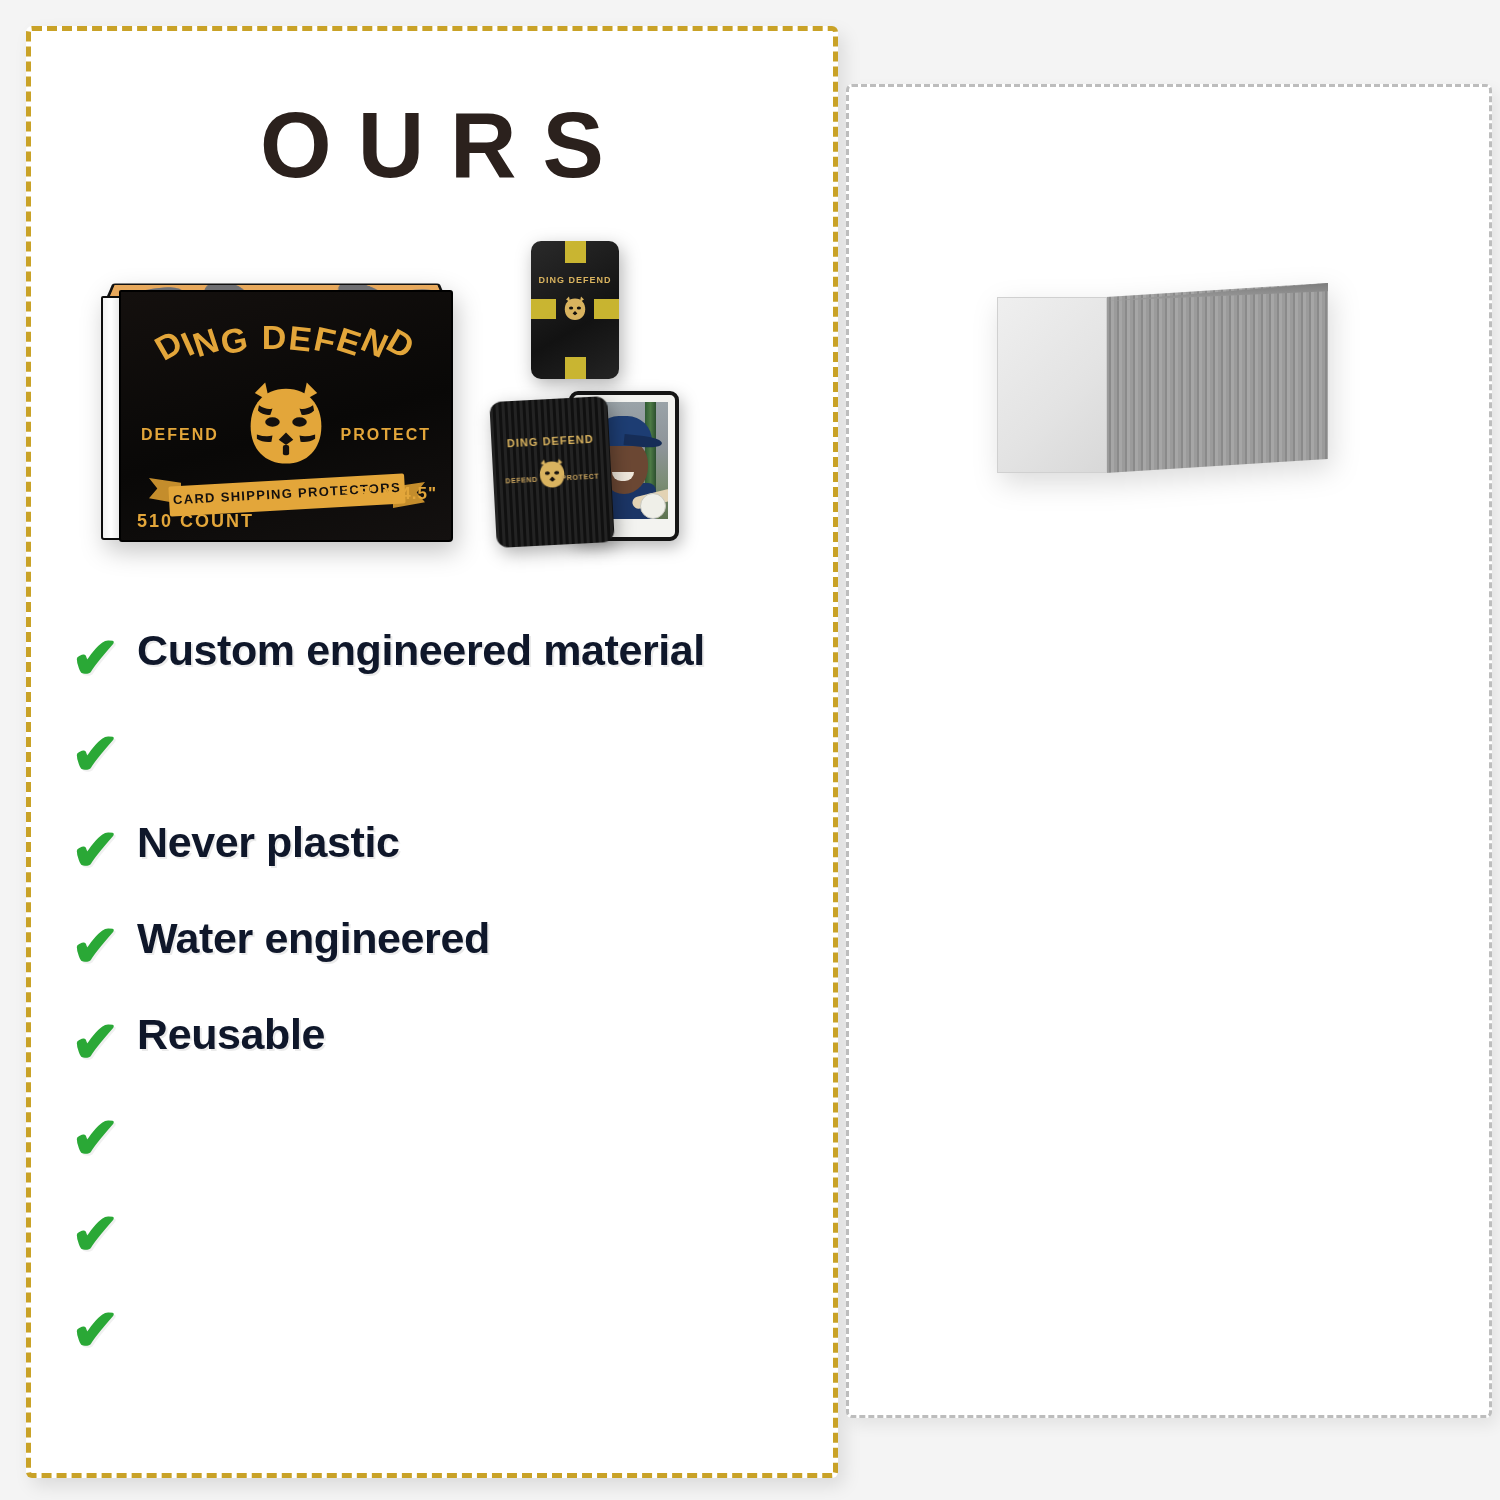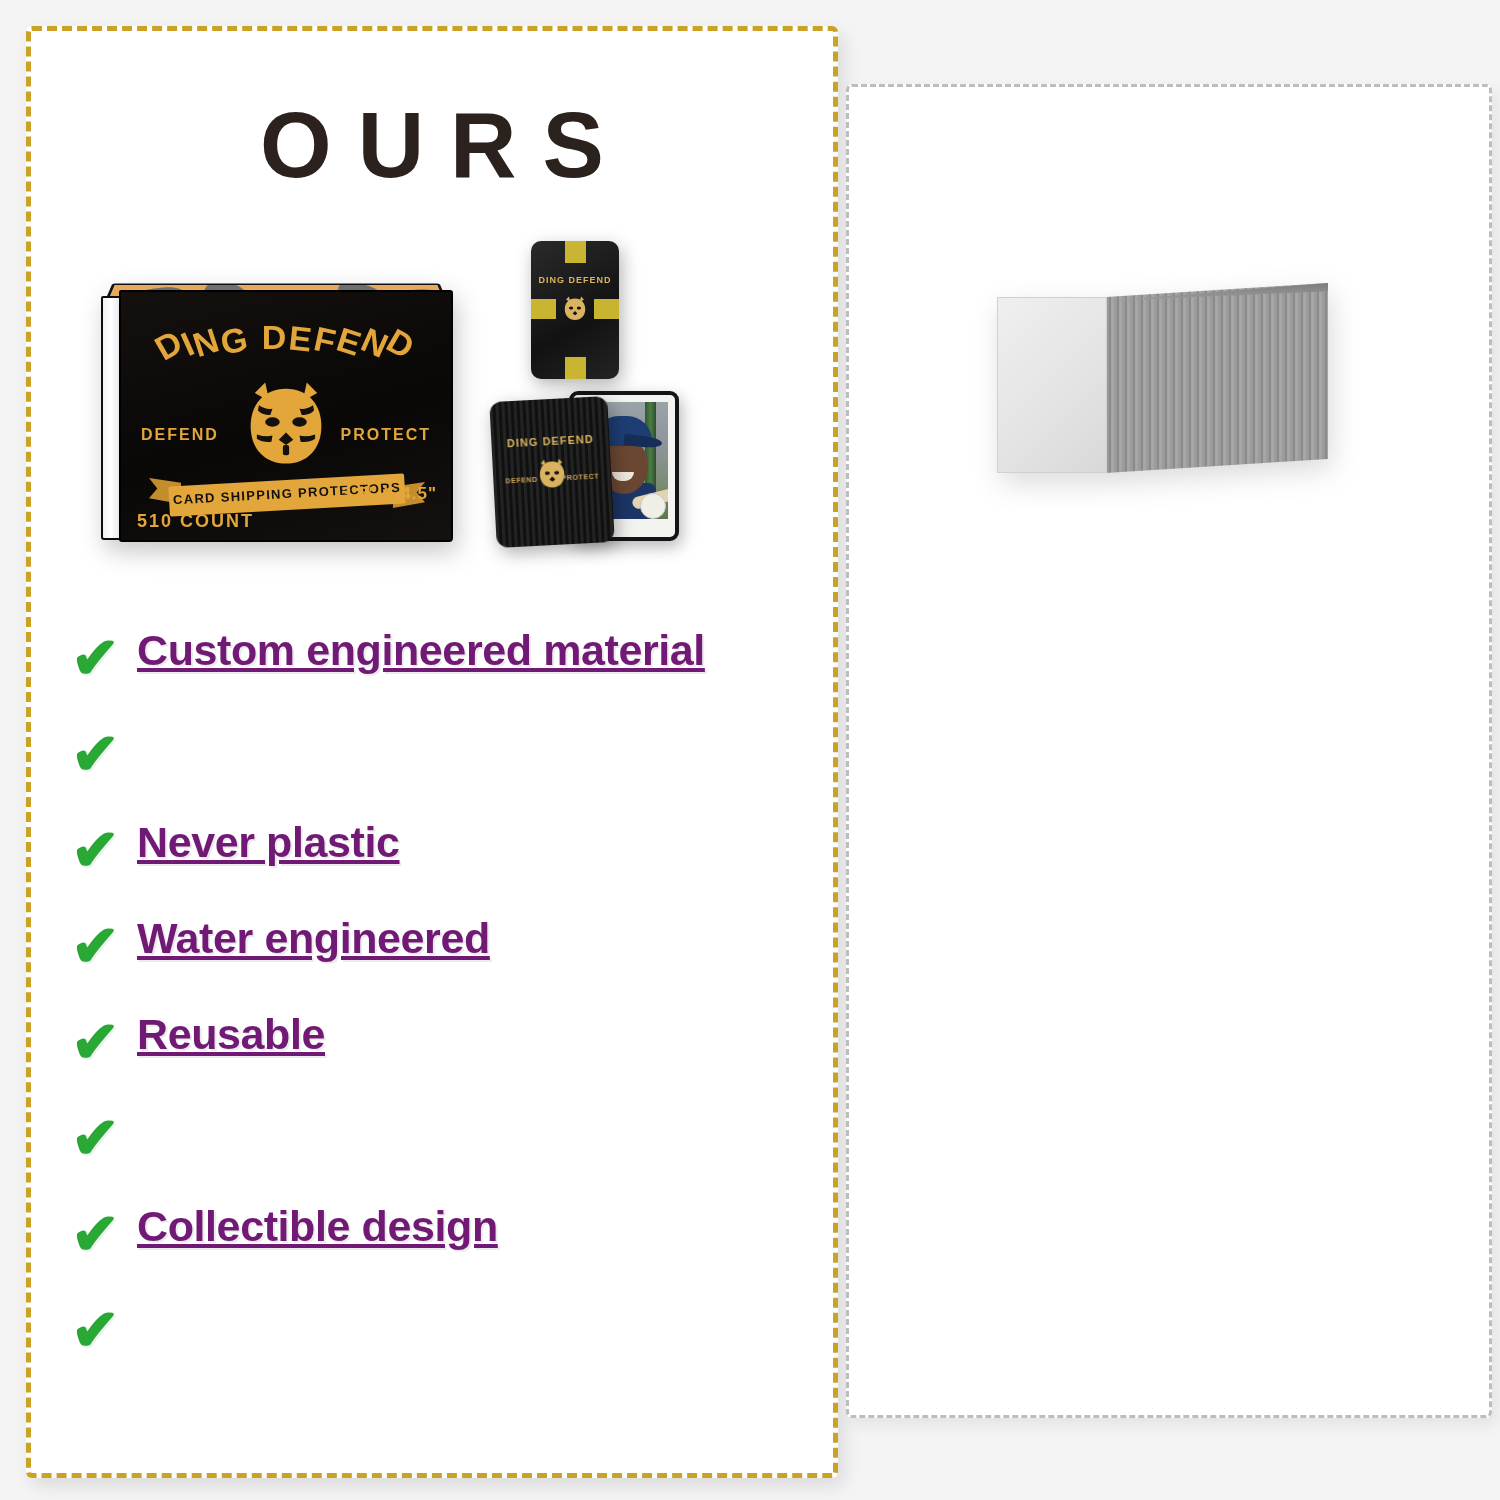--- a/index.html
+++ b/index.html
@@ -399,23 +399,22 @@
     margin-top: 2px;
   }
 
   .feature-text {
     font-size: 43px;
     font-weight: 900;
     line-height: 1.08;
     letter-spacing: -0.4px;
   }
   #ours-list .feature-text {
-    color: #701a75;
+    color: #0f172a;
     text-shadow: 2px 2px 0 rgba(0,0,0,0.08);
-    text-decoration: underline;
   }
 </style>
 </head>
 <body>
 
 <div id="stage">
 
   <div class="panel" id="ours-panel">
 
     <div class="title" id="ours-title">OURS</div>
@@ -535,21 +534,20 @@
       </div>
       <div class="feature-row">
         <span class="mark check">✔</span>
         <span class="feature-text">Reusable</span>
       </div>
       <div class="feature-row">
         <span class="mark check">✔</span>
       </div>
       <div class="feature-row">
         <span class="mark check">✔</span>
-        <span class="feature-text">Collectible design</span>
       </div>
       <div class="feature-row">
         <span class="mark check">✔</span>
       </div>
     </div>
   </div>
 
   <div class="panel" id="others-panel">
 
 

